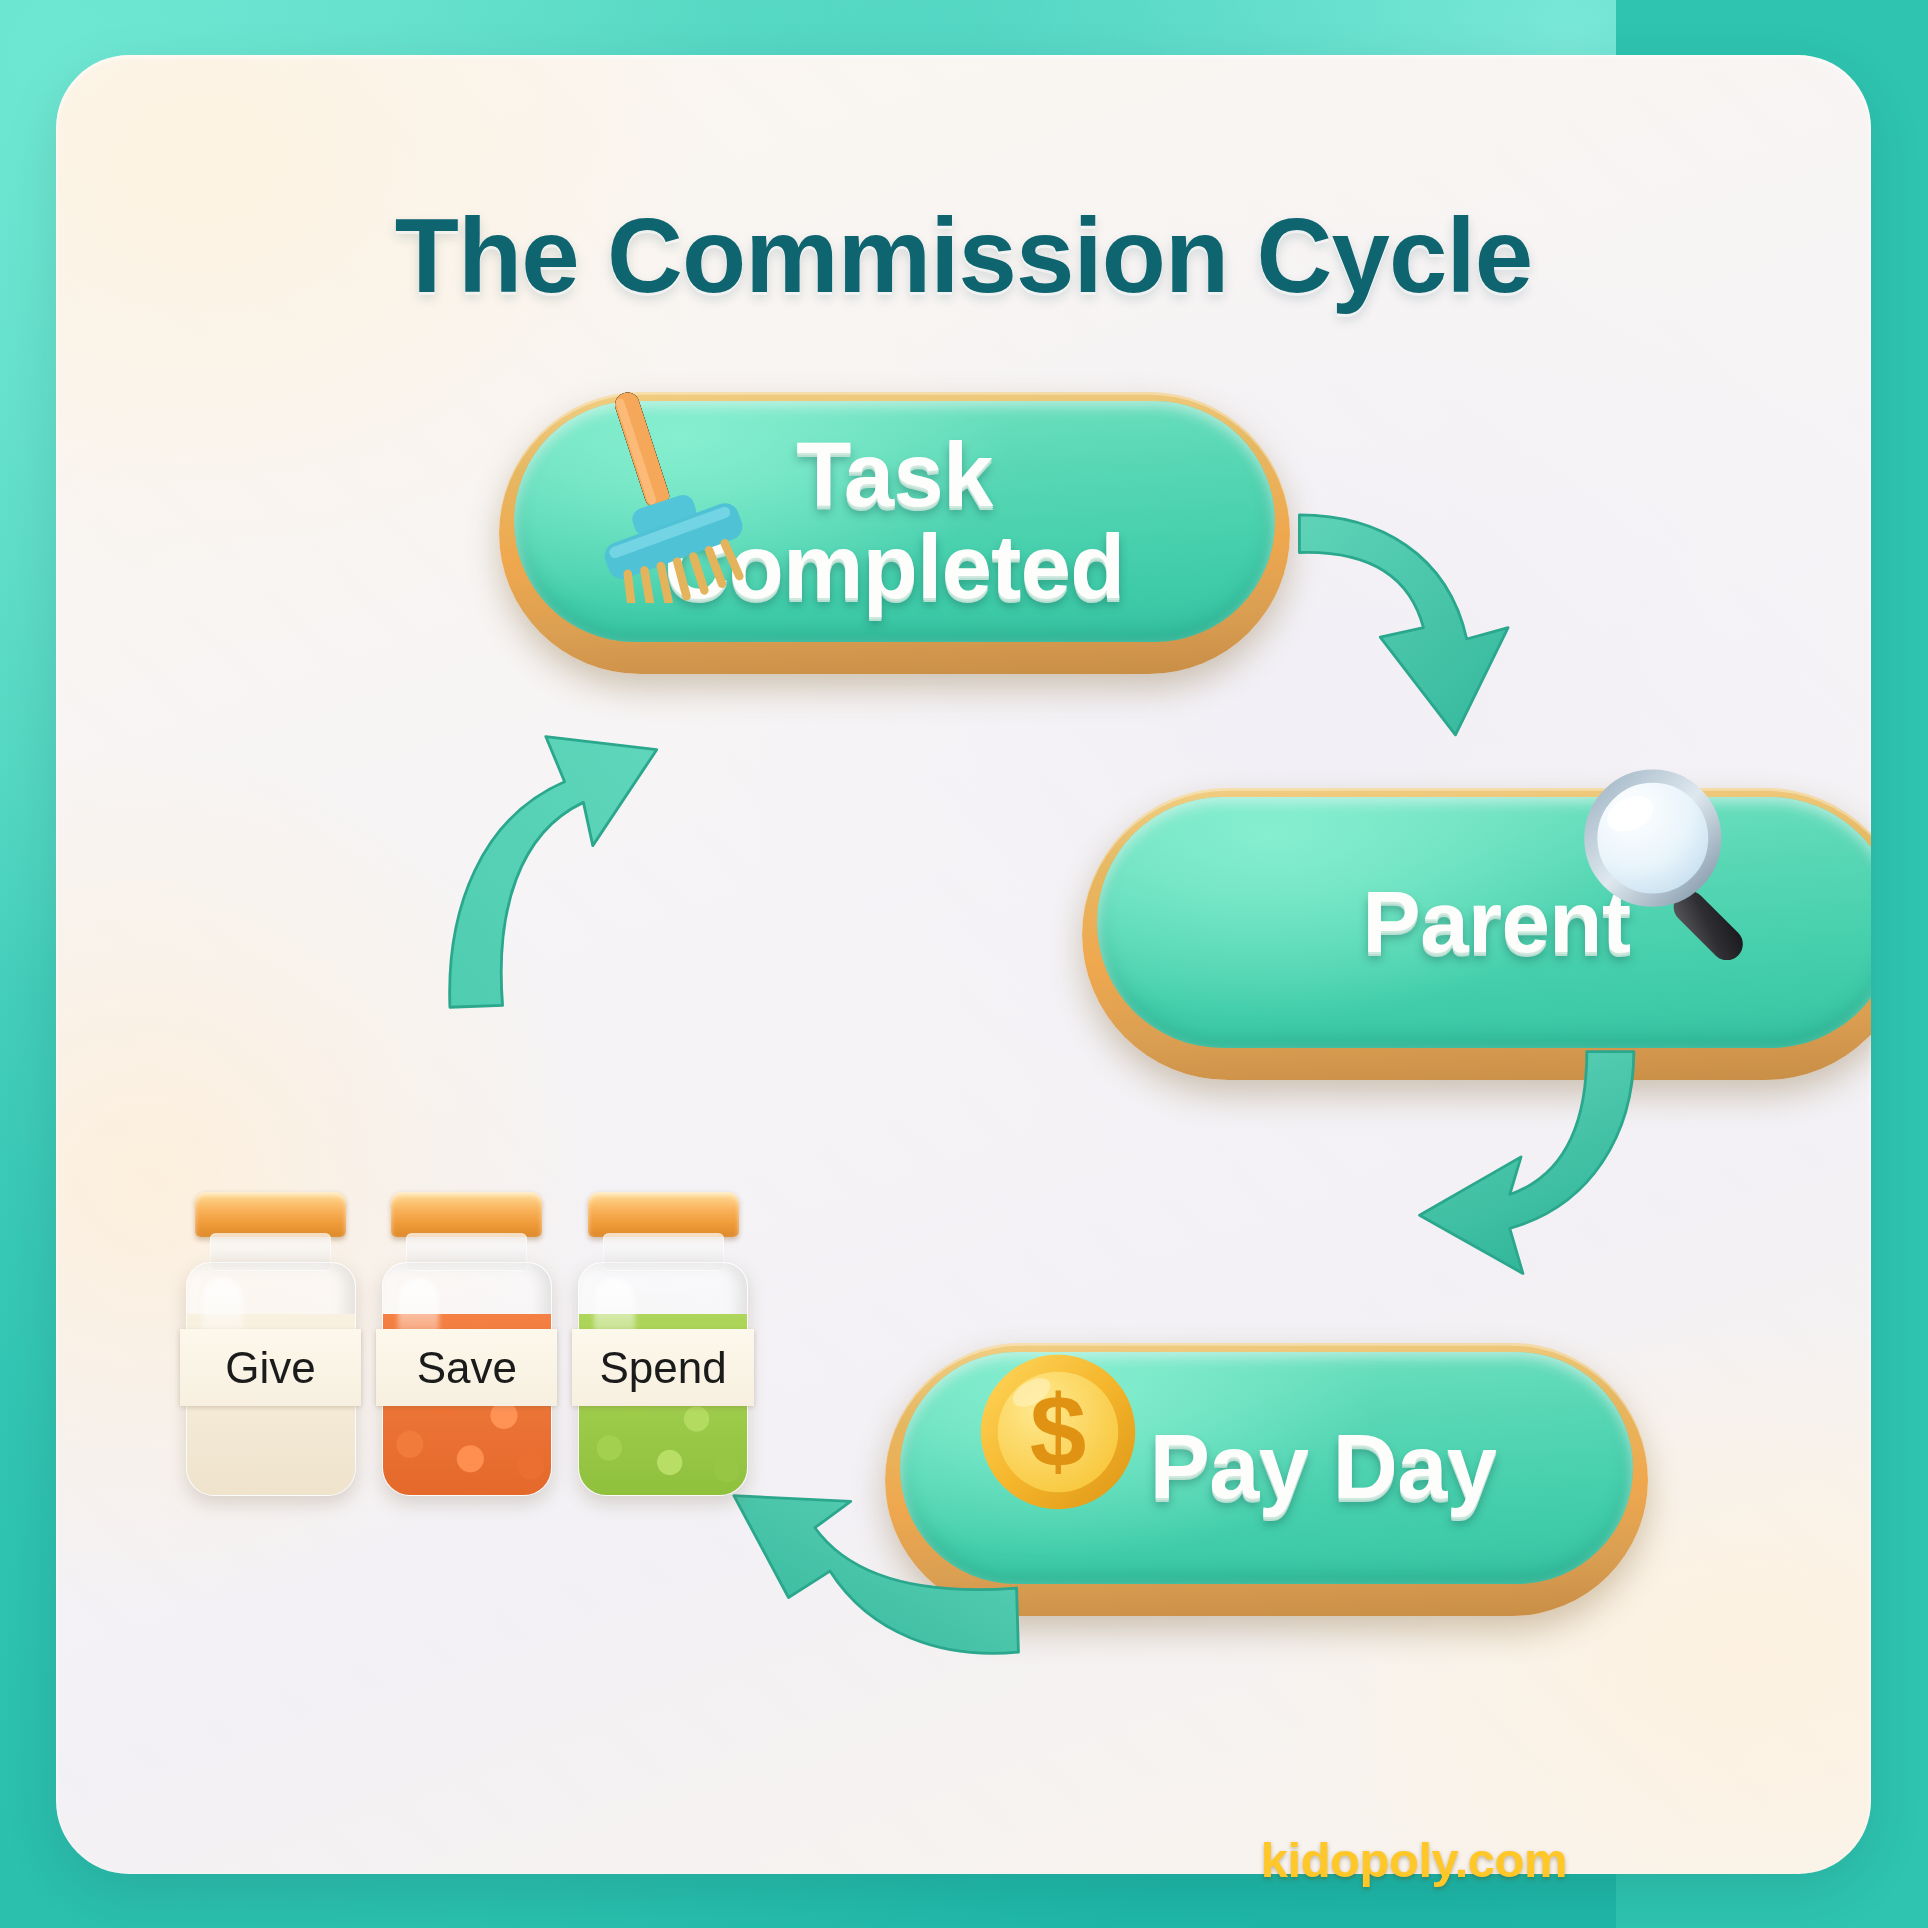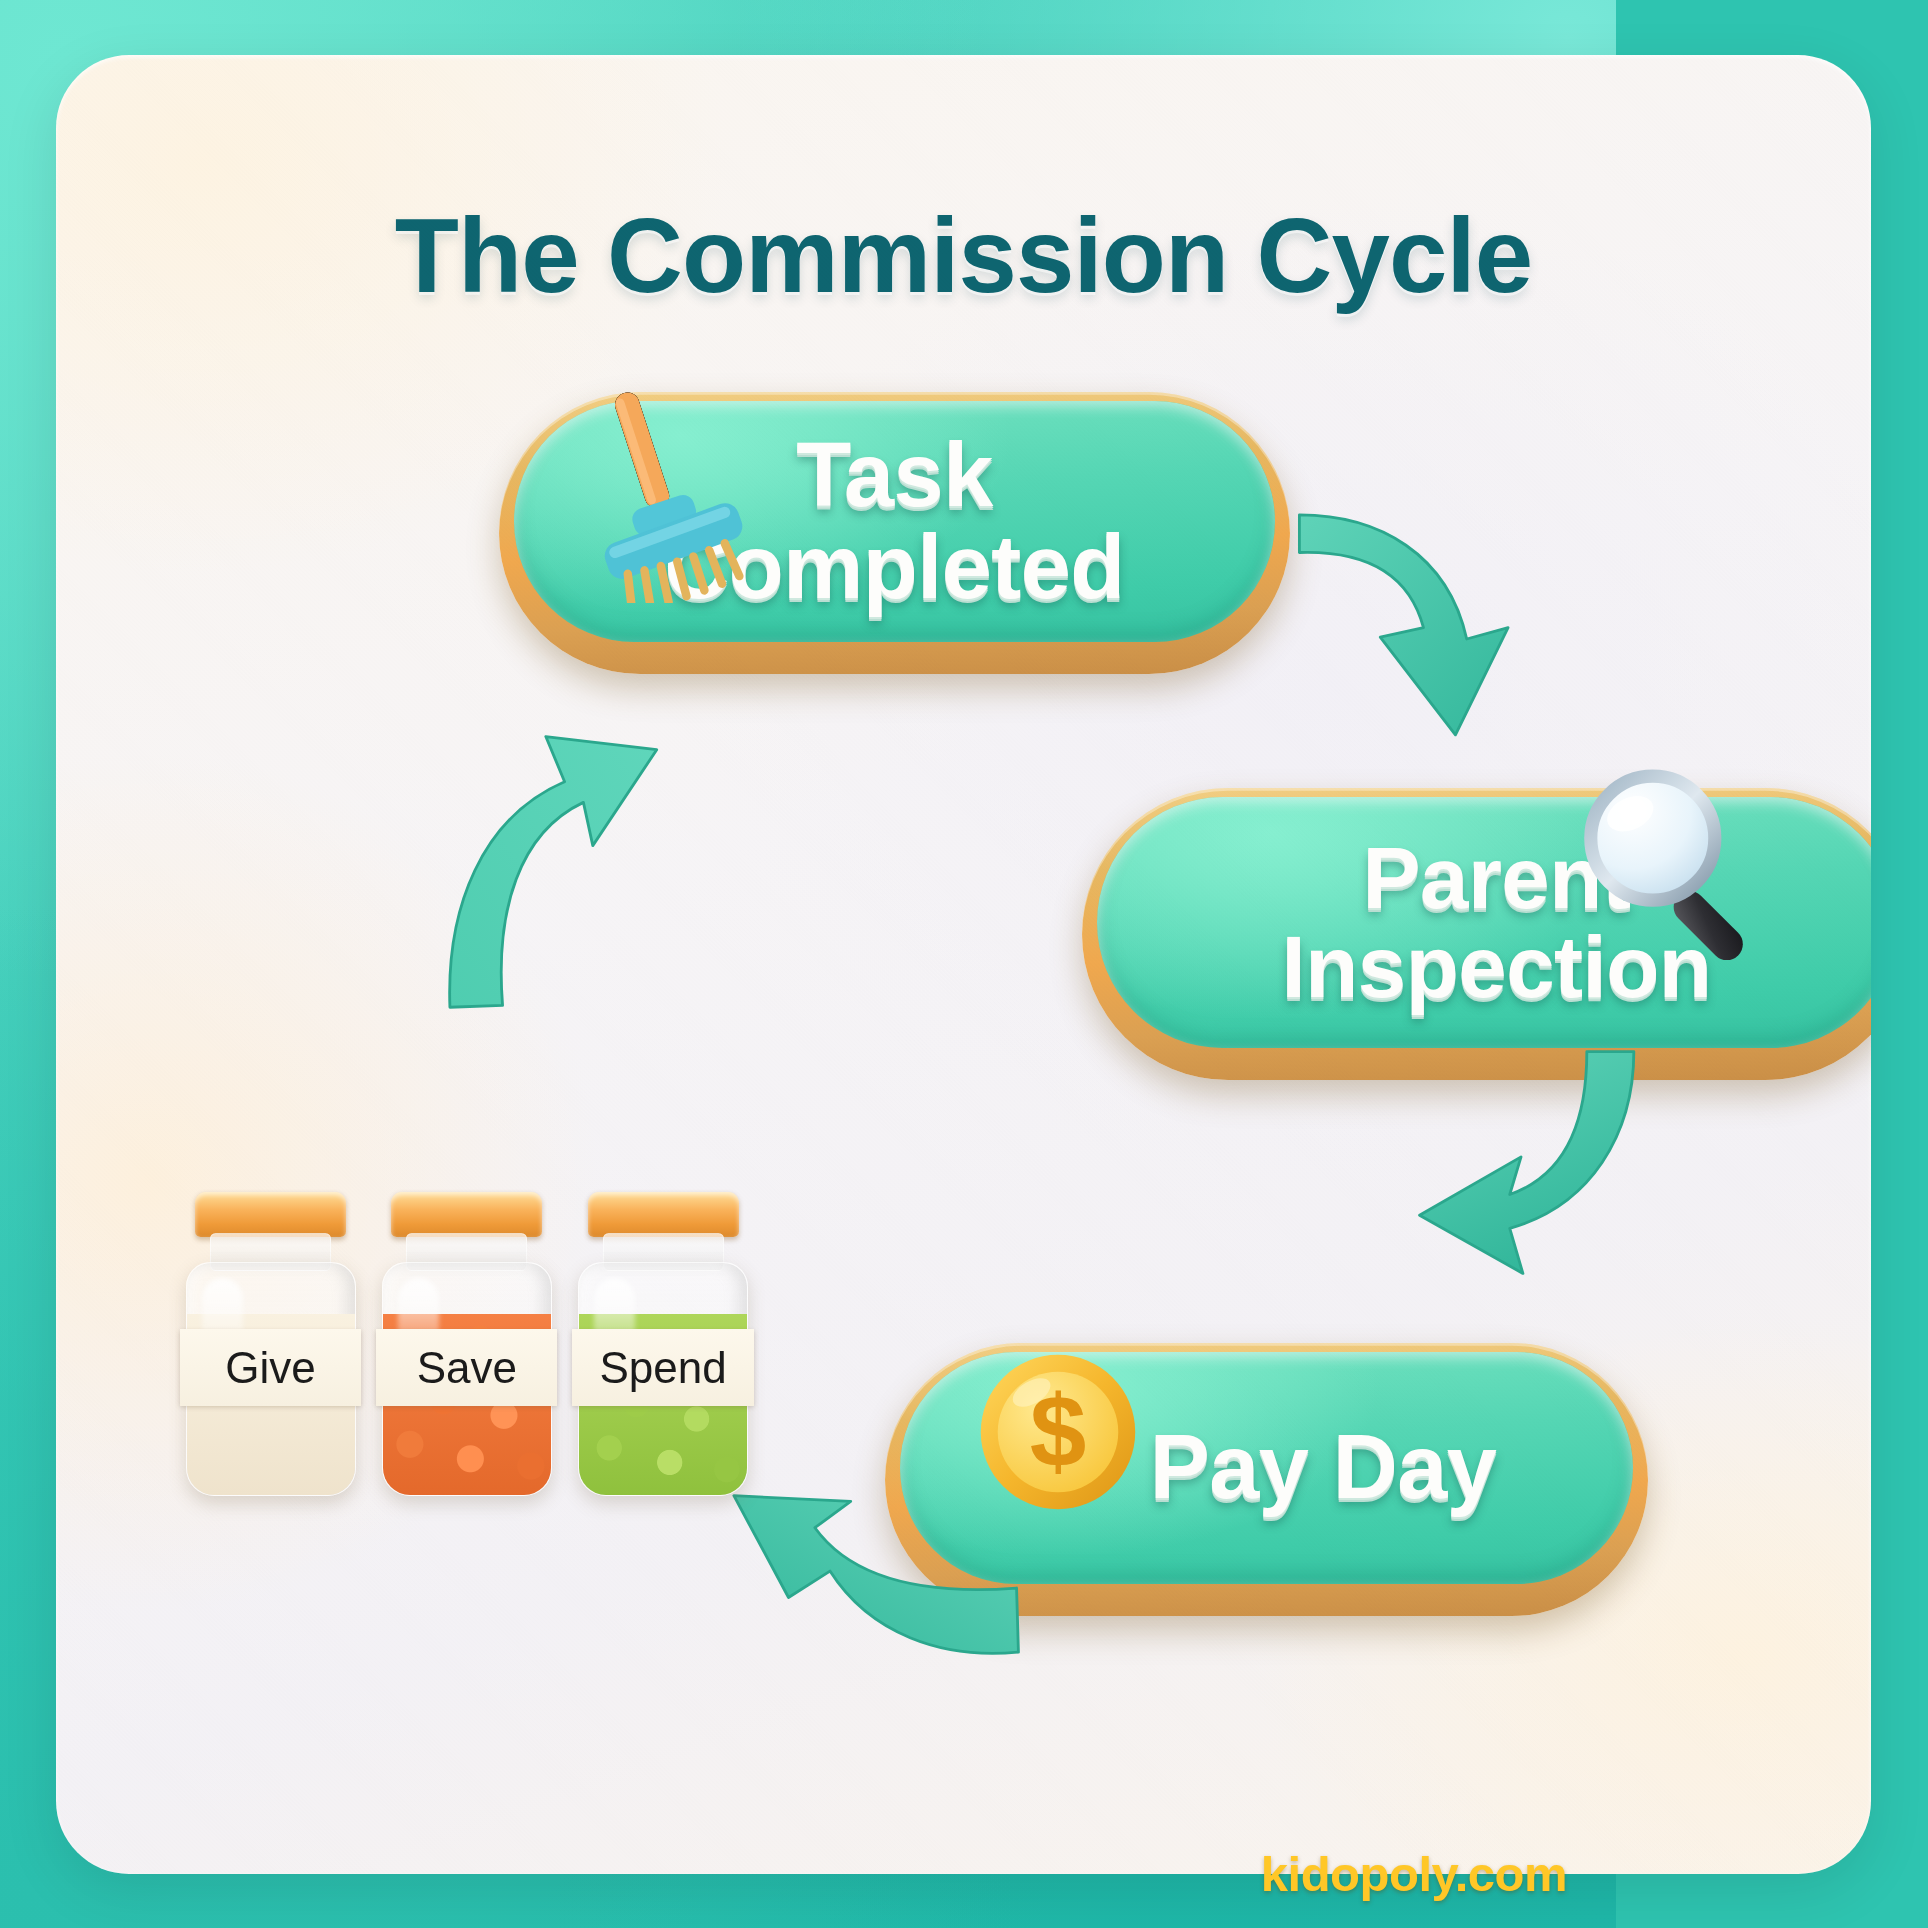--- a/index.html
+++ b/index.html
@@ -131,21 +131,21 @@
   .jar .jarlabel{
     position:absolute;left:1.9px;right:1.9px;top:137px;height:77px;
     background:linear-gradient(180deg,#fdf8ec 0%,#f7f0e0 100%);
     box-shadow:0 1.9px 4.7px rgba(110,90,60,.28);
     display:flex;align-items:center;justify-content:center;
     font-size:44px;color:#1b1b1b;font-family:"Liberation Sans",sans-serif;
   }
 
   
   #watermark{
-    position:absolute;right:49px;bottom:26px;z-index:30;
+    position:absolute;right:49px;bottom:40px;z-index:30;
     font-size:49px;font-weight:bold;color:#ffc727;letter-spacing:-0.5px;
     text-shadow:0 1.9px 4.7px rgba(90,60,0,.35);
   }
 </style>
 </head>
 <body>
 
 <div id="poster">
   <div id="card">
 
@@ -220,21 +220,20 @@
           <line x1="170" y1="189" x2="174" y2="227"></line>
         </g>
       </g>
     </svg>
 
     <div class="pill" id="pill-inspection">
       <div class="base"></div>
       <div class="face">
         <div class="label">
           <div>Parent</div>
-          <div>Inspection</div>
         </div>
       </div>
     </div>
 
     <svg class="icon" id="magnifier-icon" viewBox="0 0 215 215">
       <defs>
         <radialGradient id="lens" cx=".34" cy=".28" r=".85">
           <stop offset="0" stop-color="#ffffff"></stop>
           <stop offset=".55" stop-color="#e8f4fb"></stop>
           <stop offset="1" stop-color="#bcd8ea"></stop>

